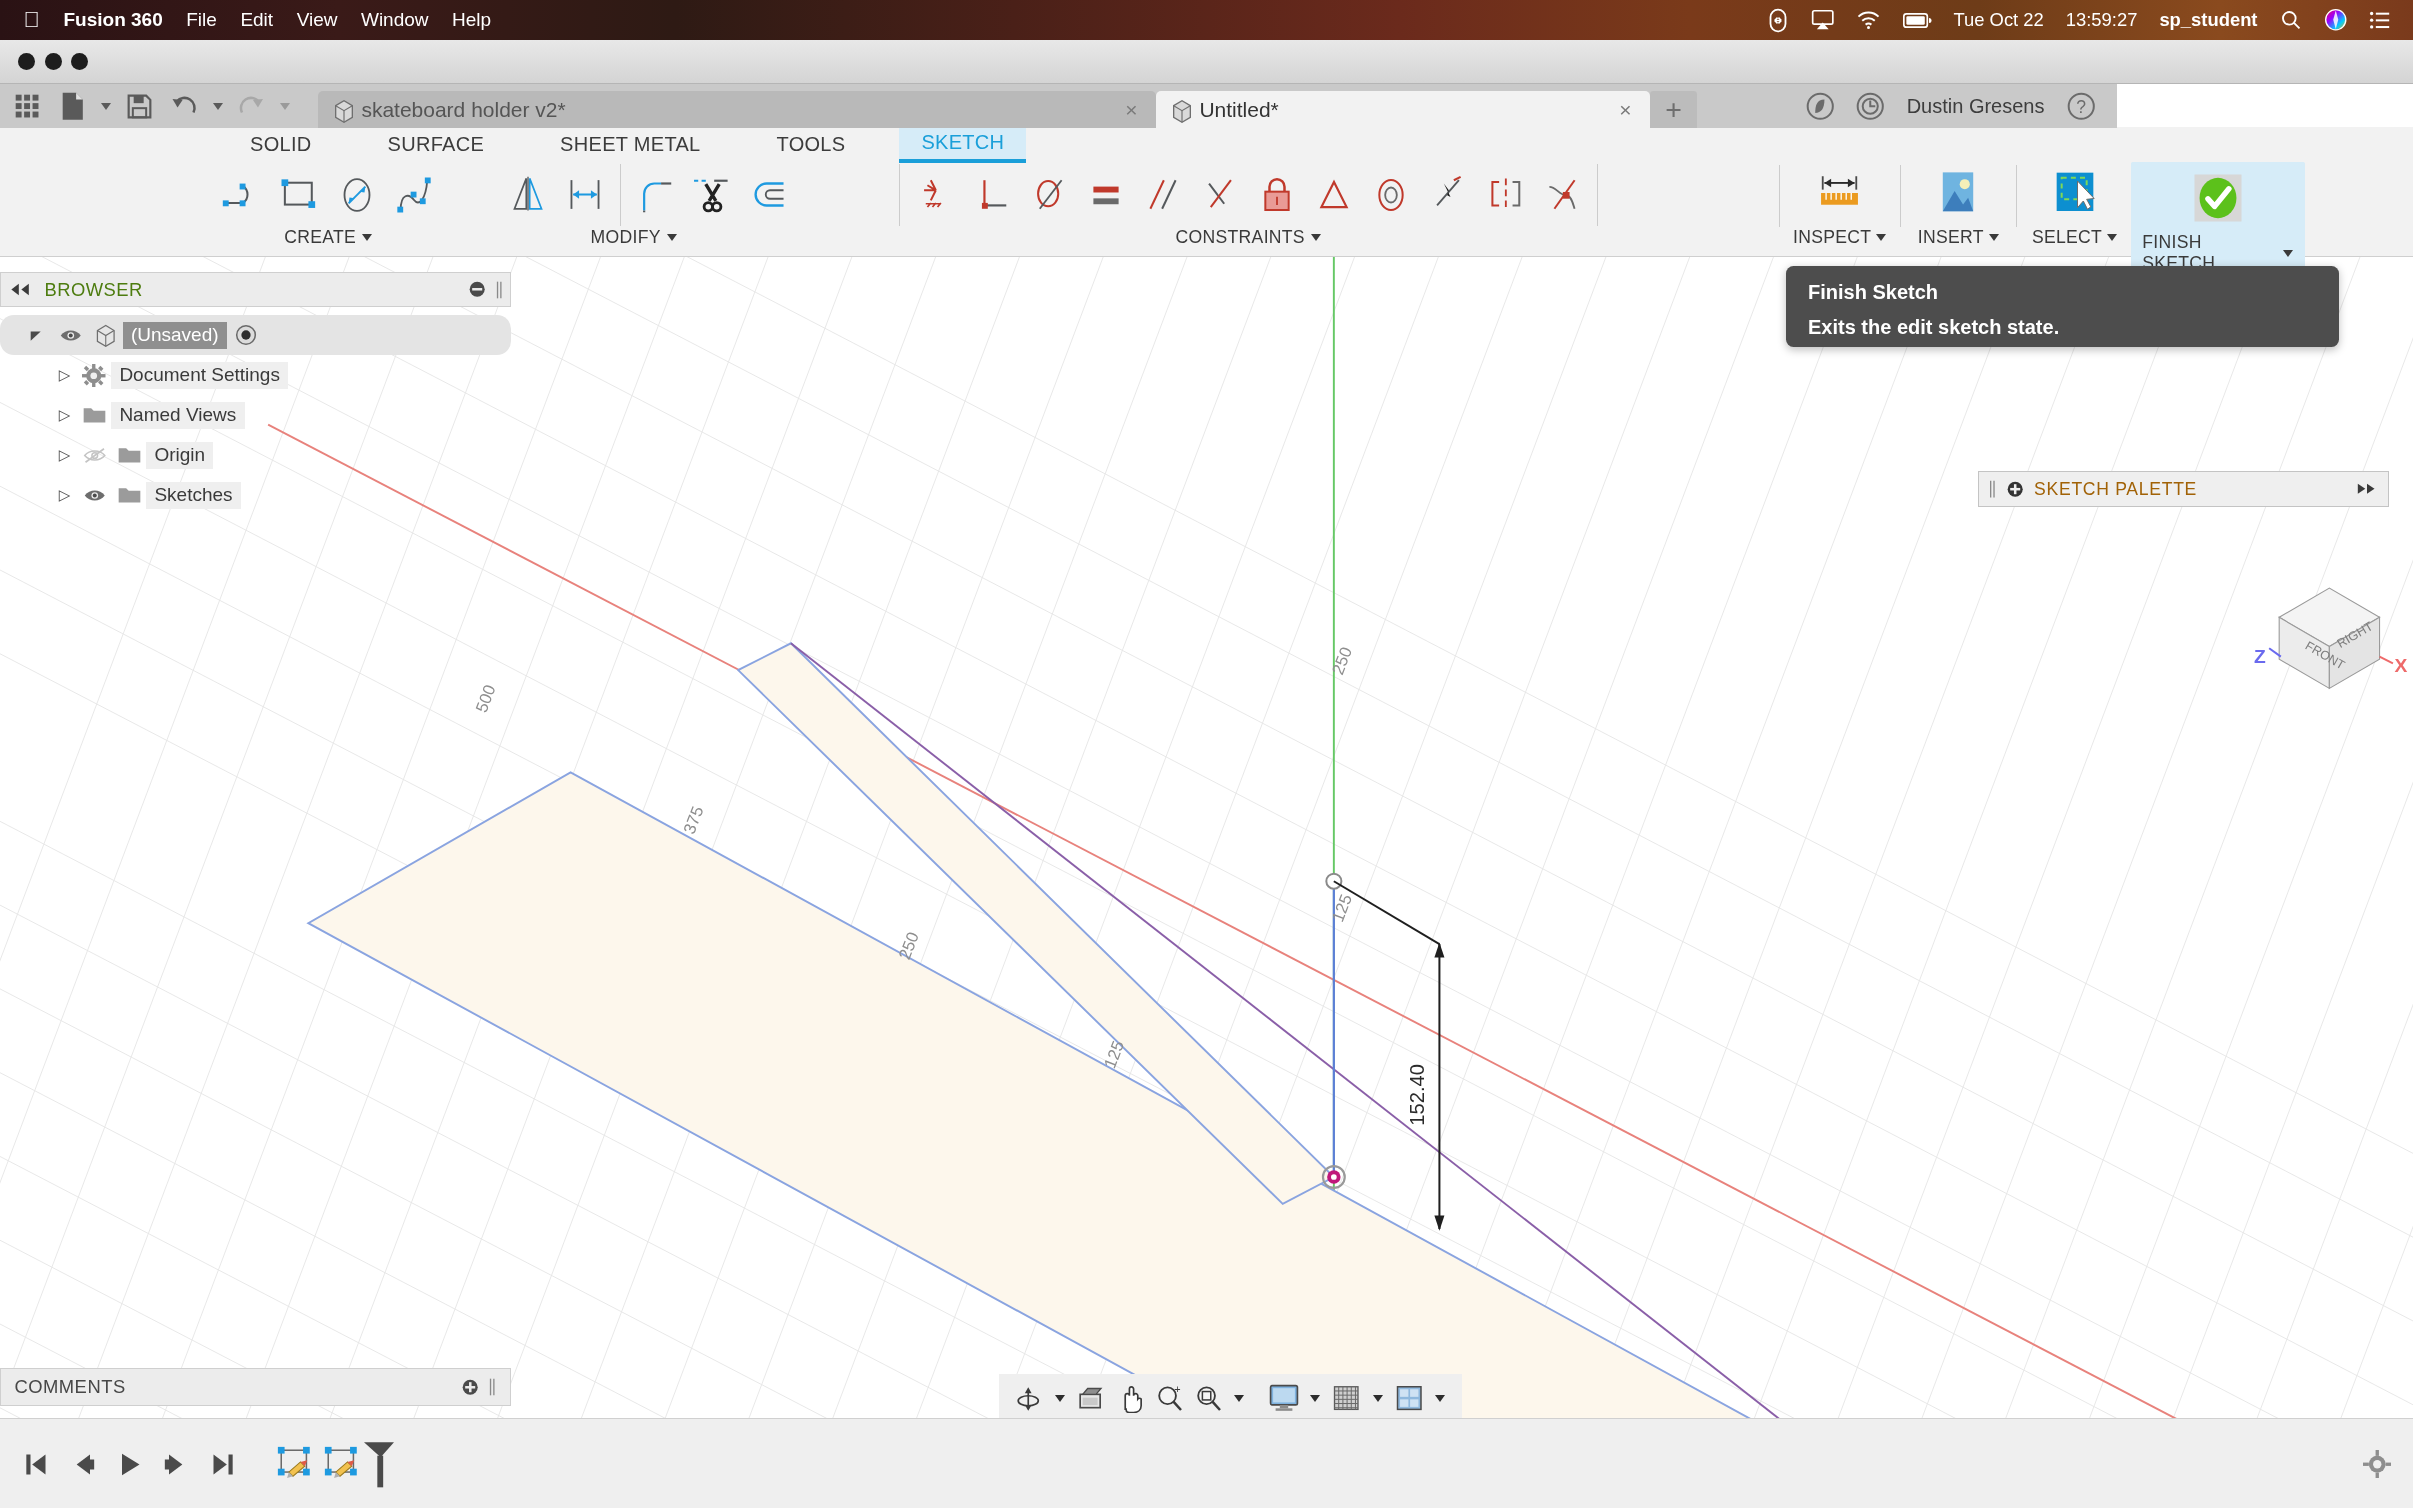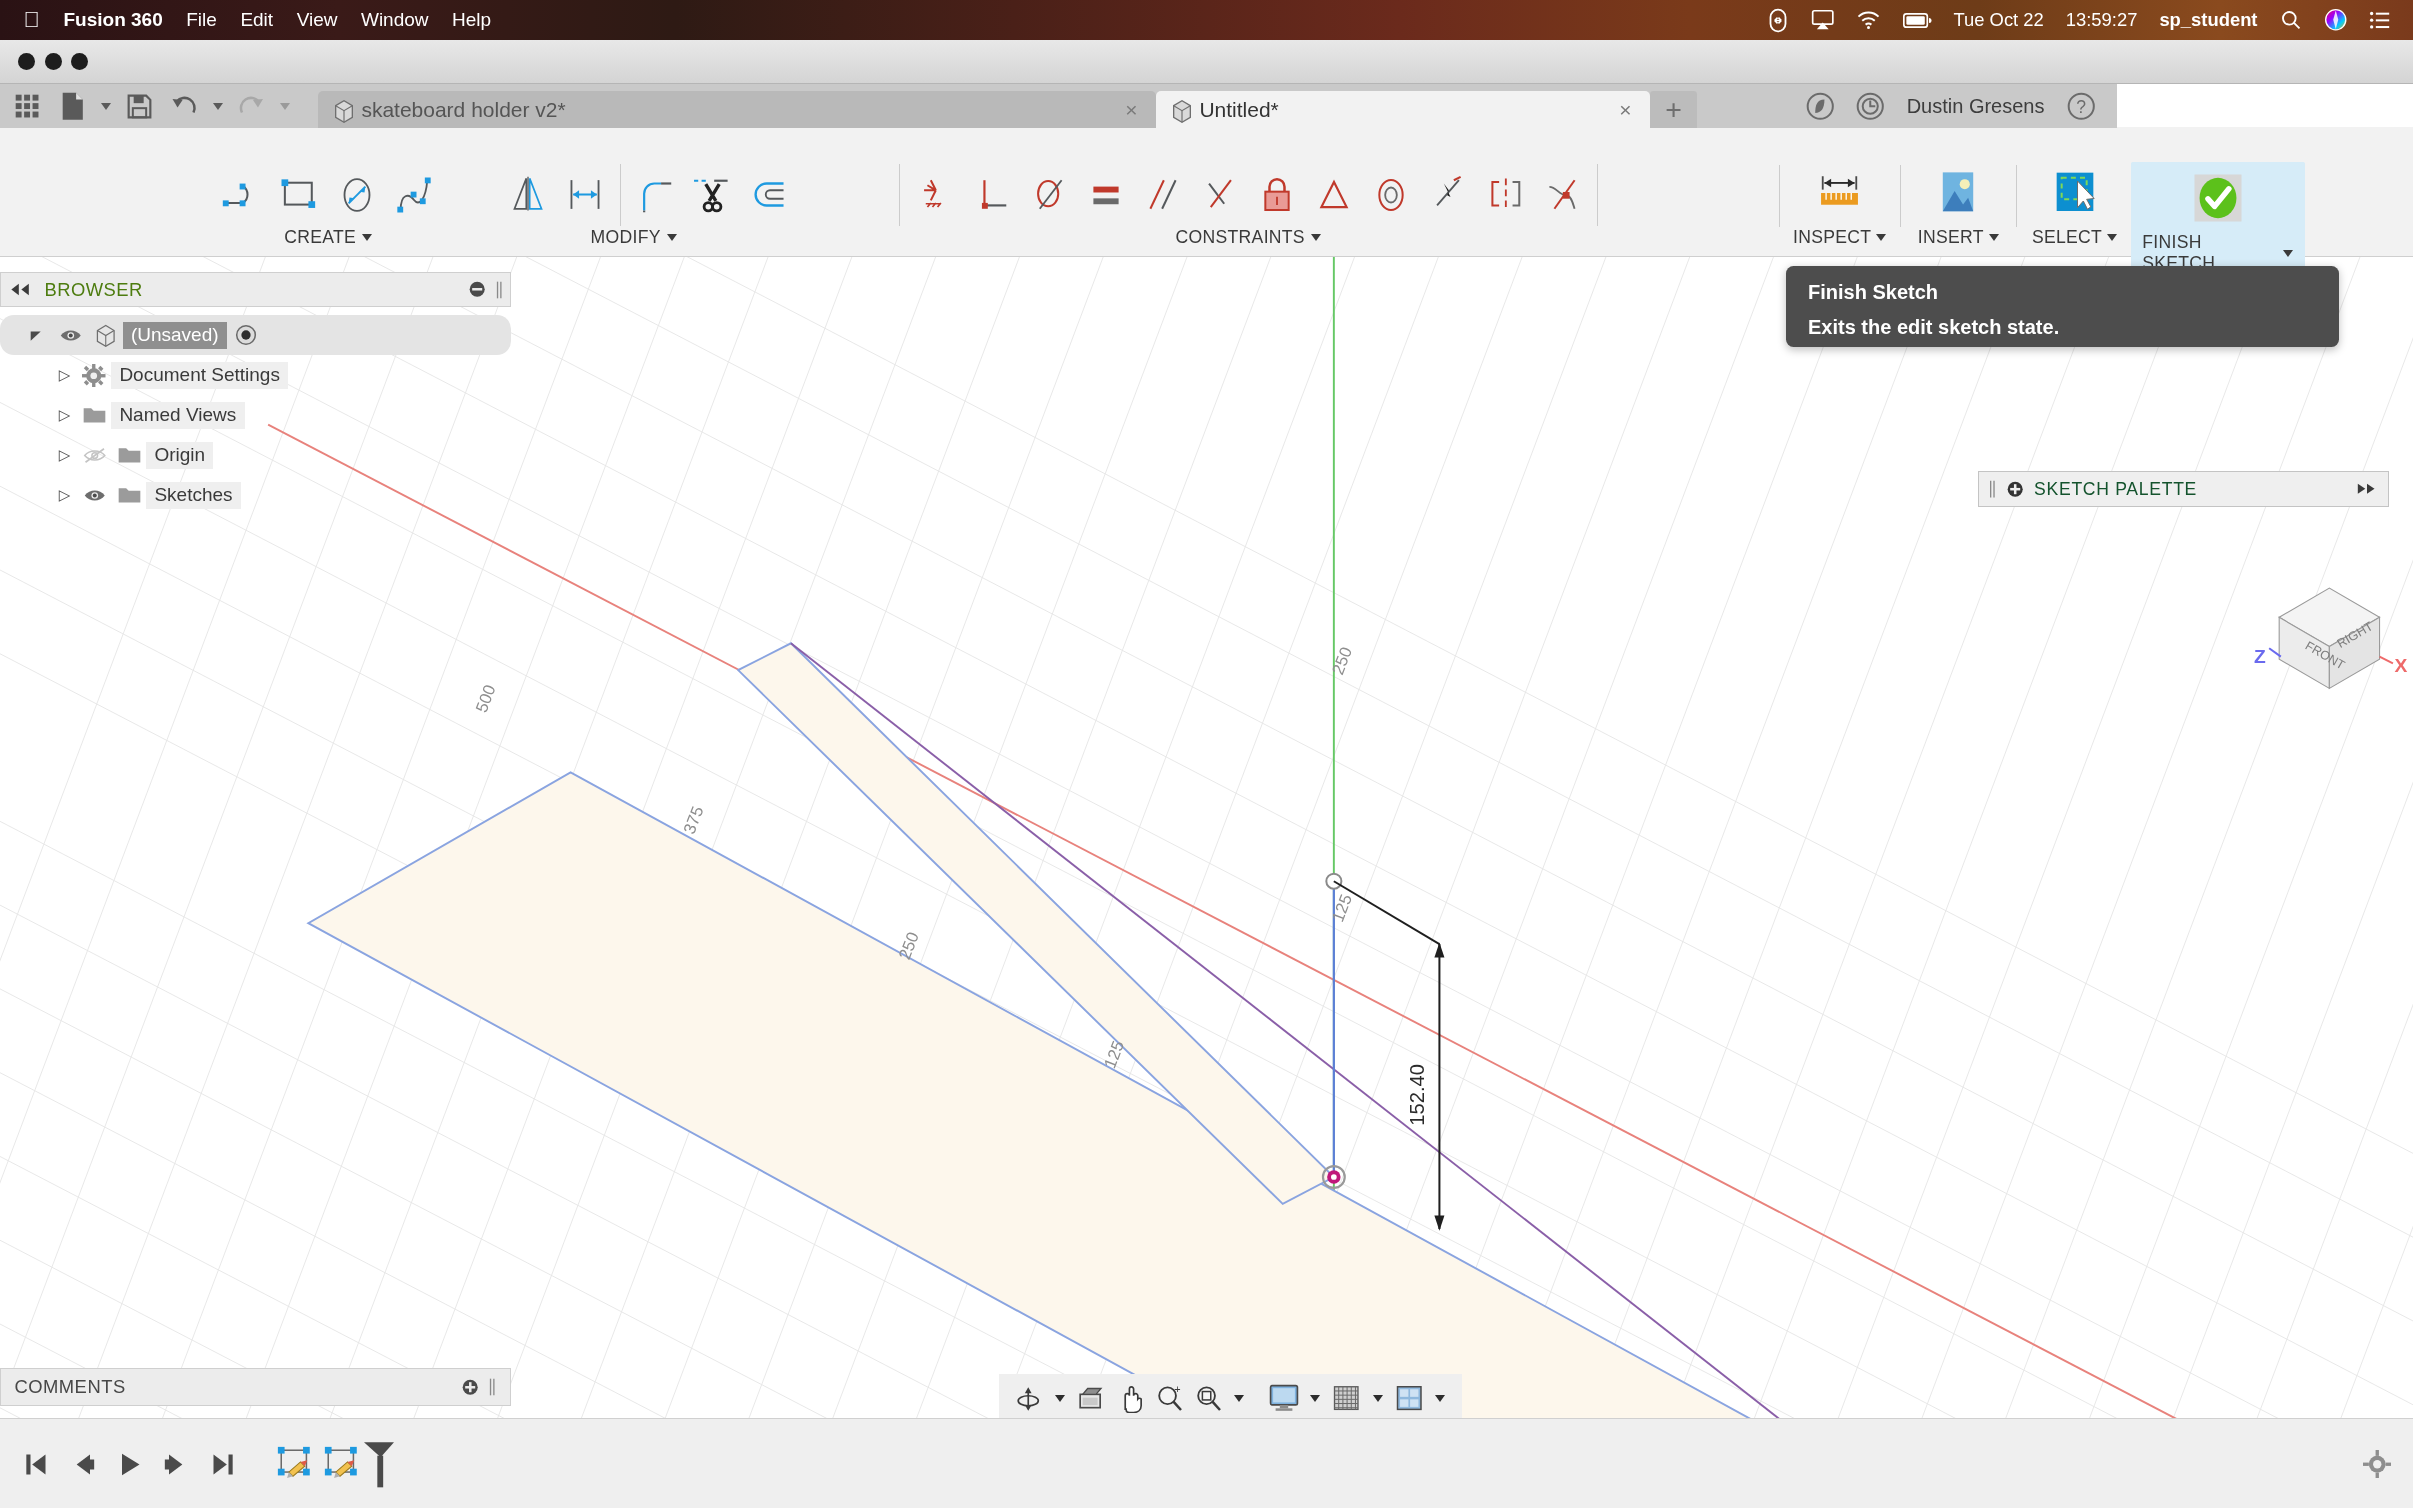--- a/index.html
+++ b/index.html
@@ -127,21 +127,21 @@
   }
   #tooltip .t1{ font-size:20px; font-weight:bold; margin-bottom:11.7px;}
   #tooltip .t2{ font-size:20px; font-weight:bold;}
 
   
   #palette{
     position:absolute; left:1978px; top:471px; width:411px; height:36px;
     background:#efefef; border:0.8px solid #c4c4c4; display:flex; align-items:center;
     padding:0 10px; gap:10px; z-index:50;
   }
-  #palette .ptxt{ font-size:17.6px; color:#14532d; letter-spacing:0.7px; }
+  #palette .ptxt{ font-size:17.6px; color:#a16207; letter-spacing:0.7px; }
 
   
   #navbar{
     position:absolute; left:999px; top:1374px; height:49px;
     background:#efefef; display:flex; align-items:center; padding:0 10px; gap:0; z-index:50;
   }
   #navbar .nb{ width:39px; height:49px; display:flex; align-items:center; justify-content:center; }
   #navbar .nbc{ width:23.5px; height:49px; display:flex; align-items:center; justify-content:center;}
 
   
@@ -347,20 +347,27 @@
       <svg width="28.5" height="28.5" viewBox="0 0 34 34">
           <circle cx="17" cy="17" r="15" fill="none" stroke="#6b6b6b" stroke-width="2.4"></circle>
           <text x="17" y="25" font-size="21" text-anchor="middle" fill="#6b6b6b" font-family="Liberation Sans">?</text>
         </svg>
     </span>
   </div>
 </div>
 
 <div id="ribbon">
 
+  <div id="ribtabs">
+    <div class="rtab">SOLID</div>
+    <div class="rtab" style="margin-left:32px">SURFACE</div>
+    <div class="rtab" style="margin-left:32px">SHEET METAL</div>
+    <div class="rtab" style="margin-left:32px">TOOLS</div>
+    <div class="rtab sel" style="margin-left:32px">SKETCH</div>
+  </div>
 
 
   <div class="grp" style="left:214px;">
     <div class="grpicons">
       <div class="tool">
         <svg width="44" height="37" viewBox="0 0 52 44">
             <path d="M6 32 H26 A12 12 0 0 0 26 12" fill="none" stroke="#55595c" stroke-width="2.4"></path>
             <rect x="2" y="29" width="7" height="7" fill="#1e9ae0"></rect>
             <rect x="22" y="29" width="7" height="7" fill="#1e9ae0"></rect>
             <rect x="22" y="9" width="7" height="7" fill="#1e9ae0"></rect>

